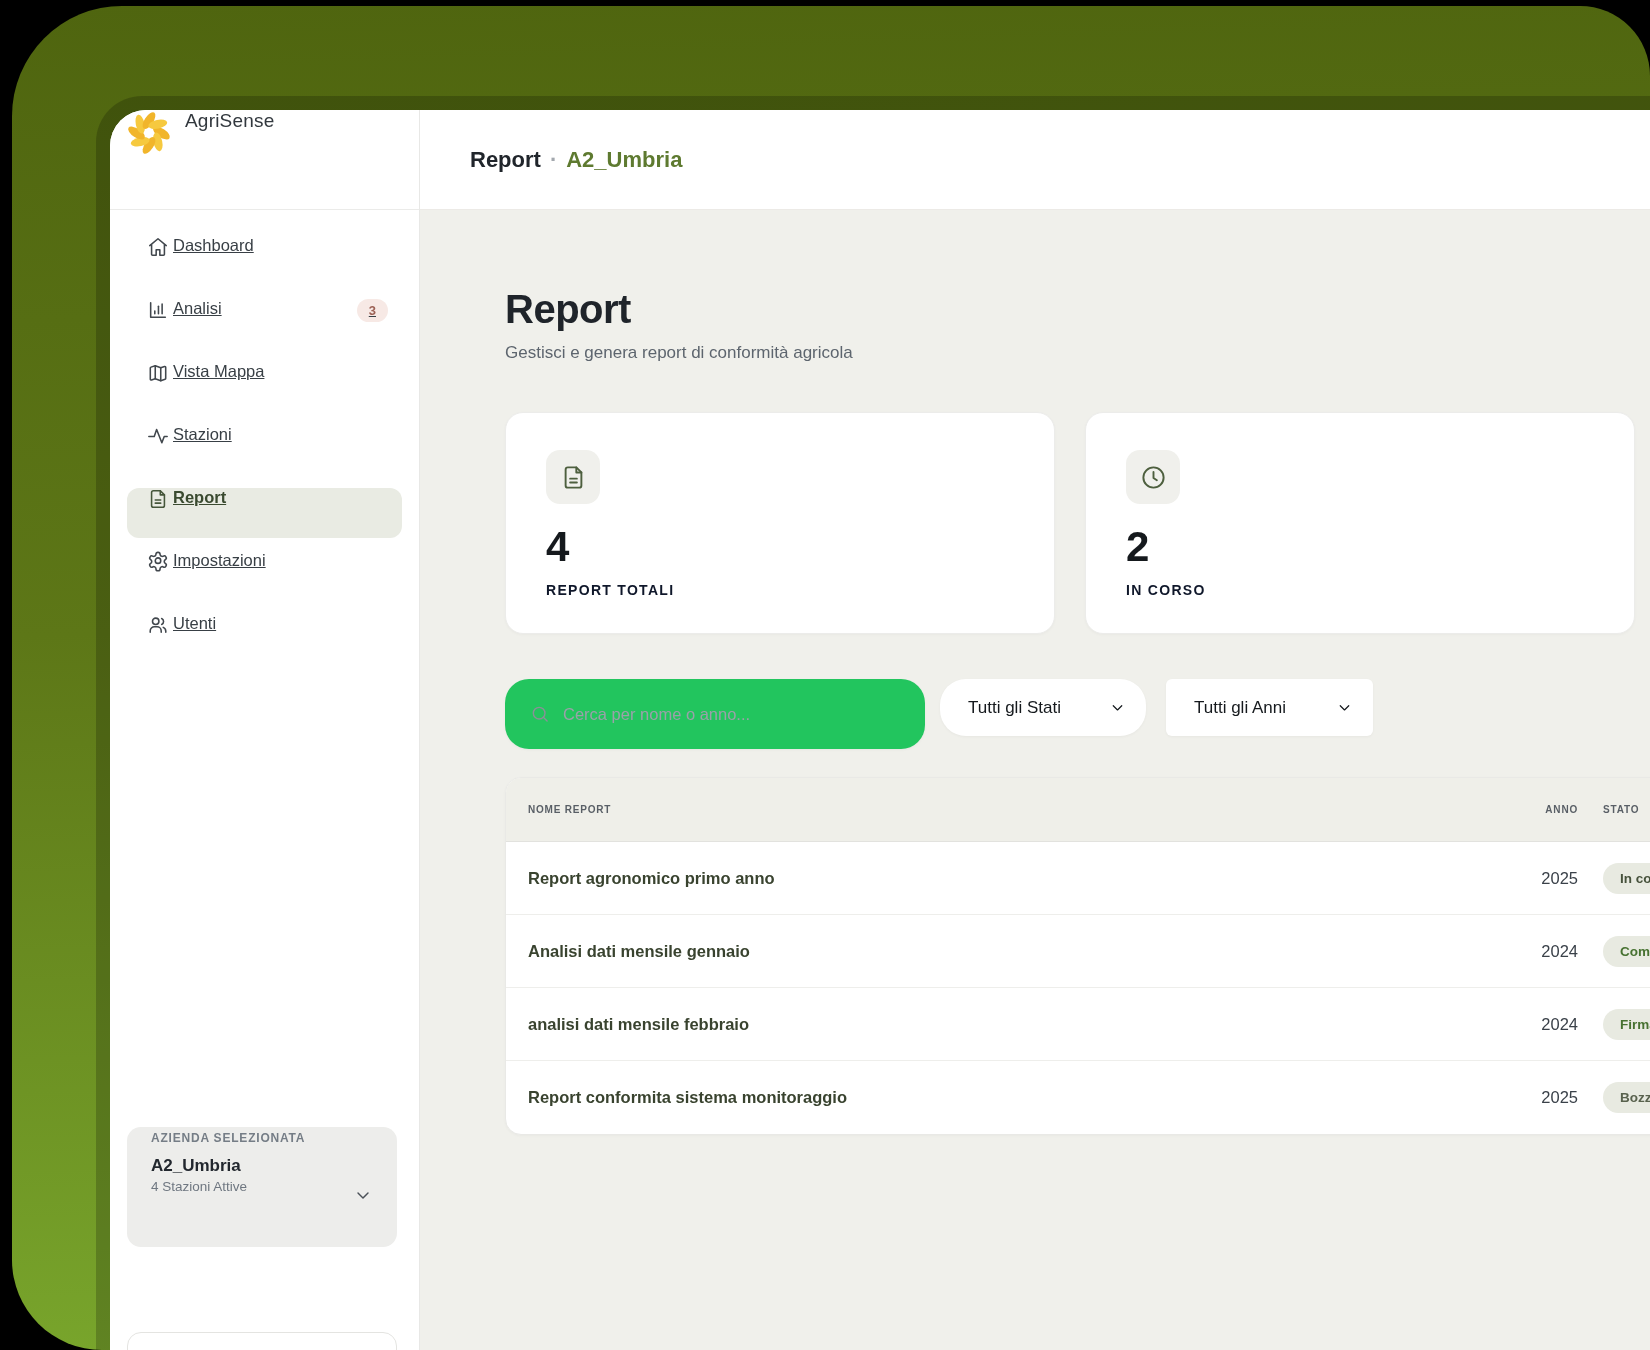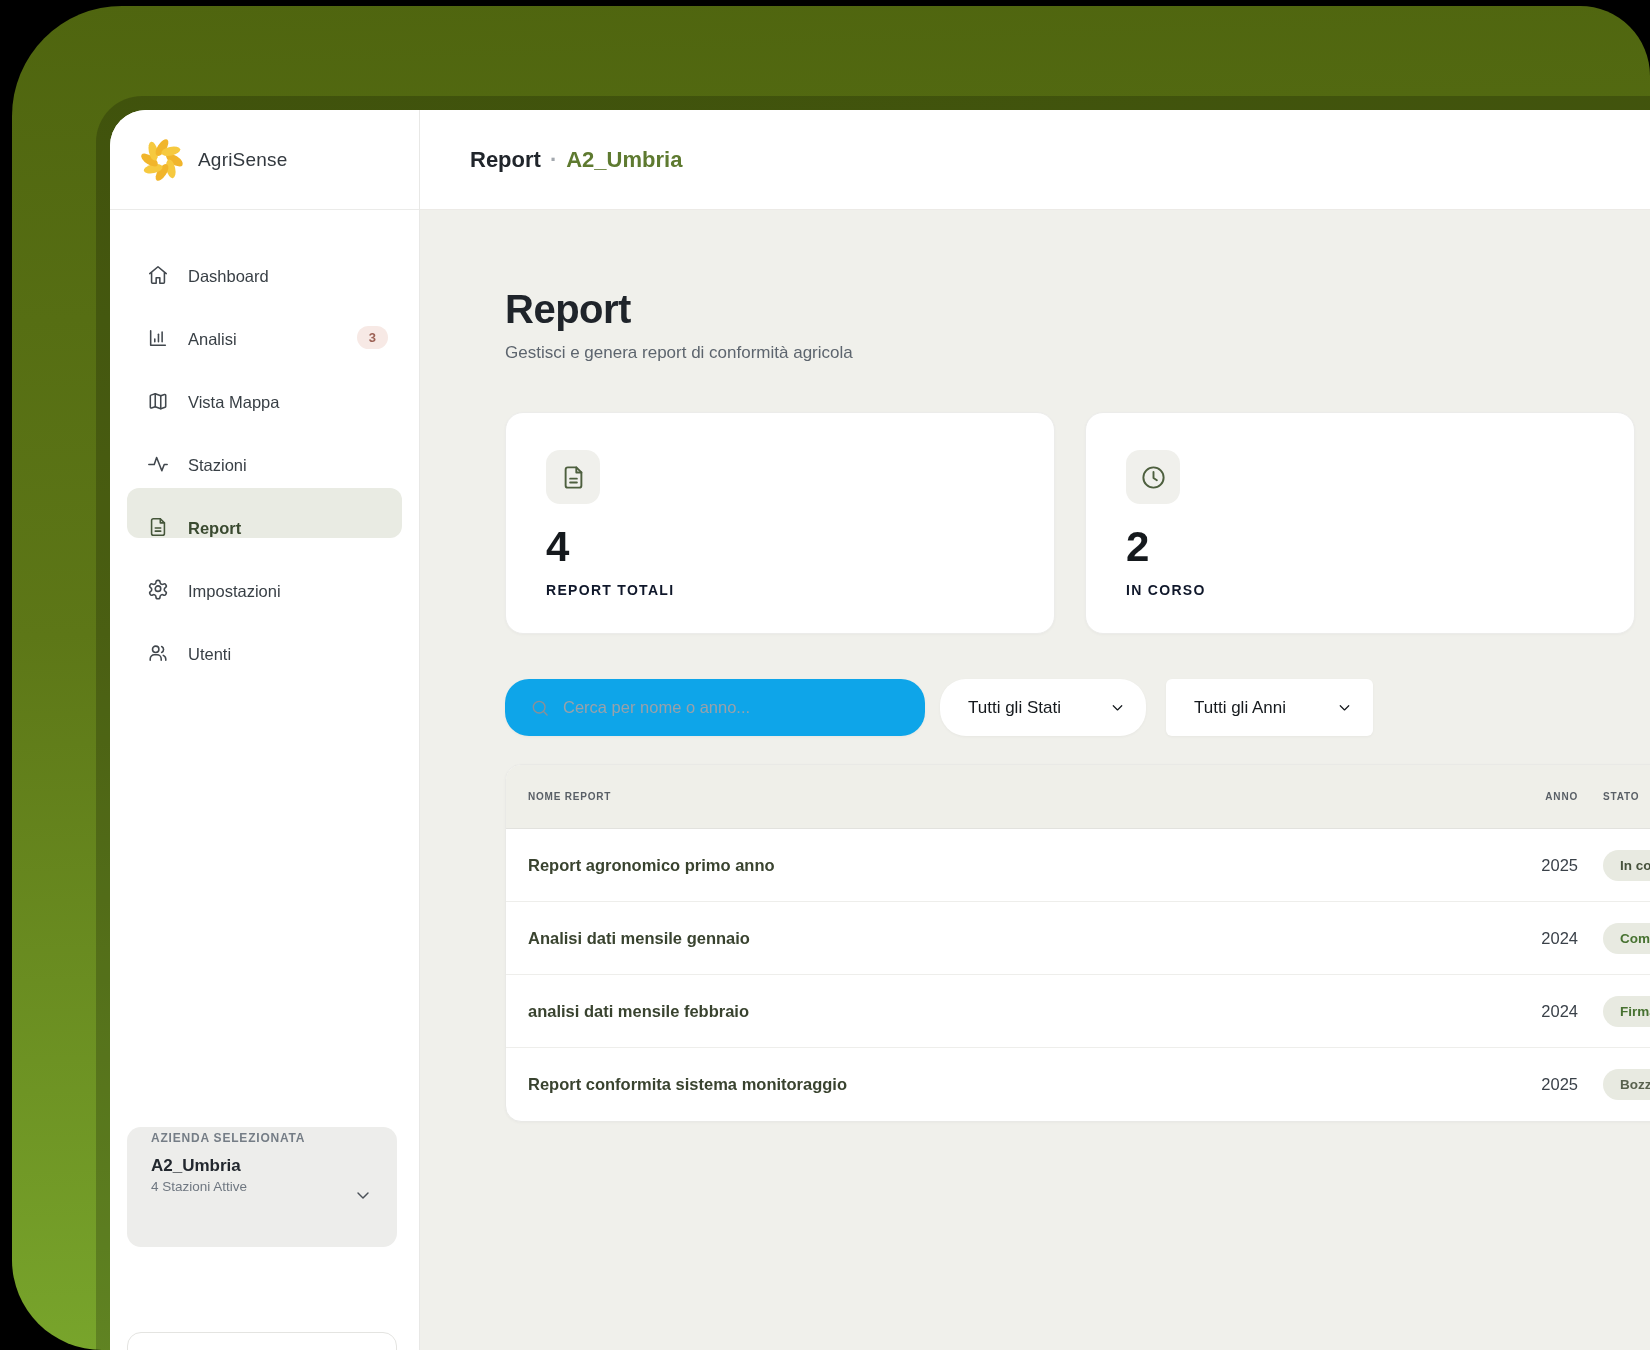--- a/index.html
+++ b/index.html
@@ -11,27 +11,27 @@
     border-radius:110px 70px 0 90px;
     background:linear-gradient(178deg, var(--green-top) 0%, #5d7717 45%, var(--green-bottom) 100%); }
   .window-shadow { position:absolute; left:96px; top:96px; right:-200px; bottom:-120px;
     background:rgba(0,0,0,0.20); border-radius:46px 0 0 0; }
   .window { position:absolute; left:110px; top:110px; right:-200px; bottom:-120px;
     background:#fff; border-radius:36px 0 0 0; display:flex; overflow:hidden; }
 
   
   .sidebar { width:310px; flex:0 0 310px; background:#fff; border-right:1px solid #e8e8e6;
     position:relative; }
-  .logo-row { height:100px; border-bottom:1px solid #ebebe9; display:flex; align-items:center;
-    padding-left:29px; }
+  .logo-row { height:100px; border-bottom:1px solid #ebebe9; display:flex; 
+    padding-left:16px; }
   .logo-mark { width:46px; height:46px; margin-right:13px; }
   .brand-name { font-size:19px; color:#32383e; letter-spacing:.2px; }
   .nav { padding:26px 17px 0 17px; }
-  .nav-item { height:50px; margin-bottom:13px; display:flex; align-items:flex-end; gap:19px;
-    padding:0 14px 0 20px; border-radius:12px; color:#383f45; font-size:16.5px; cursor:pointer; }
+  .nav-item { height:50px; margin-bottom:13px; display:flex; align-items:flex-start; gap:4px;
+    padding:0 14px 0 20px; border-radius:12px; color:#383f45; font-size:16.5px; cursor:pointer;text-decoration:underline; }
   .nav-item .icon { width:22px; height:22px; display:flex; color:#41474d; flex:0 0 22px; }
   .nav-item .icon svg { width:22px; height:22px; }
   .nav-item.active { background:var(--active-bg); color:#3a4a30; font-weight:bold; }
   .nav-item.active .icon { color:#45563a; }
   .nav-badge { margin-left:auto; background:var(--badge-bg); color:var(--badge-text);
     font-size:13px; font-weight:bold; padding:4px 12px; border-radius:999px; }
   .company-card { position:absolute; left:17px; right:22px; top:1017px; height:120px;
     background:#ededeb; border-radius:14px; padding:4px 24px; cursor:pointer; }
   .company-label { font-size:12px; font-weight:bold; letter-spacing:.8px; color:#757d86; }
   .company-name { font-size:17px; font-weight:bold; color:#22272e; margin-top:11px; }
@@ -55,21 +55,21 @@
   .stats-row { display:flex; gap:30px; margin-top:48px; }
   .stat-card { width:550px; height:222px; background:#fff; border:1px solid #ececea;
     border-radius:18px; padding:37px 40px; box-shadow:0 1px 3px rgba(0,0,0,.03); }
   .stat-icon-box { width:54px; height:54px; background:#f0f0ec; border-radius:14px;
     display:flex; align-items:center; justify-content:center; color:#4d5f3e; }
   .stat-icon-box svg { width:27px; height:27px; }
   .stat-value { font-size:42px; font-weight:bold; color:#15191d; margin-top:20px; line-height:46px; }
   .stat-label { font-size:14px; font-weight:bold; letter-spacing:1.3px; color:#0f172a; margin-top:12px; }
 
   .filters-row { display:flex; gap:15px; margin-top:45px; }
-  .search-box { width:420px; height:57px; background:#0ea5e9; border-radius:24px;
+  .search-box { width:420px; height:70px; background:#22c55e; border-radius:24px;
     display:flex; align-items:center; padding-left:25px; gap:13px;
     box-shadow:0 1px 3px rgba(0,0,0,.04); }
   .search-box .icon { width:20px; height:20px; color:#8a9097; flex:0 0 20px; }
   .search-box input { border:none; outline:none; background:transparent; font-size:16.5px;
     color:#30353b; width:330px; font-family:"Liberation Sans", sans-serif; }
   .search-box input::placeholder { color:#9aa1a9; }
   .dropdown { height:57px; background:#fff; border-radius:18px; display:flex; align-items:center;
     justify-content:space-between; padding:0 20px 0 28px; font-size:17px; color:#15191d;
     box-shadow:0 1px 3px rgba(0,0,0,.04); cursor:pointer; }
   .dropdown.status { width:206px; margin-left:0;border-radius:26px; }

